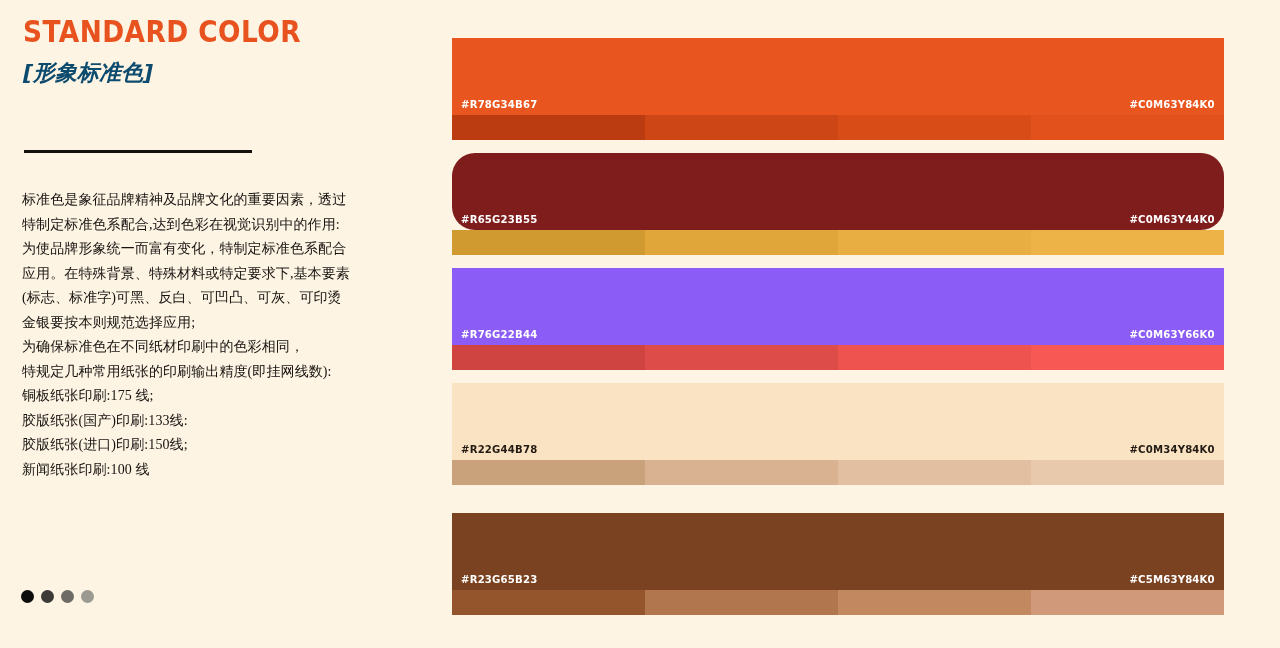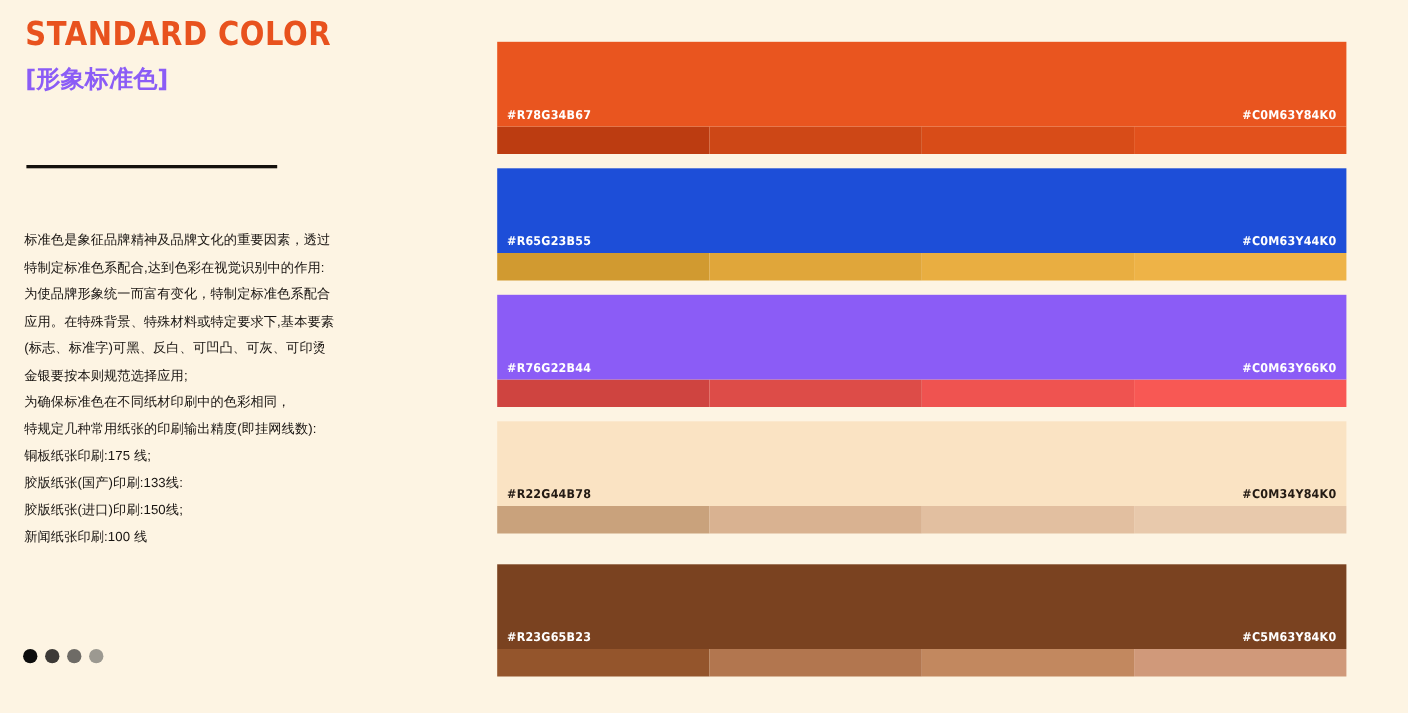--- a/index.html
+++ b/index.html
@@ -58,24 +58,24 @@
     left: 24px;
     top: 150px;
     width: 228px;
     height: 3px;
     background: #14100C;
   }
 
   #body-copy {
     position: absolute;
     left: 22px;
-    top: 206px;
+    top: 188px;
     width: 250px;
-    font-family: Liberation Sans, sans-serif;
-    font-size: 12px;
+    font-family: Liberation Serif, serif;
+    font-size: 14px;
     color: #171310;
     line-height: 24.5px;
     letter-spacing: 0.1px;
   }
   #body-copy p {
     margin: 0;
     white-space: nowrap;
   }
 
   
@@ -146,21 +146,21 @@
     height: 100%;
   }
 </style>
 </head>
 <body style="background: rgb(253, 244, 227);">
 
 <div id="left-panel">
 
   <div id="title-en" style="color: rgb(232, 82, 30);">STANDARD COLOR</div>
 
-  <div id="title-cn" style="color: #8b5cf6;">[形象标准色]</div>
+  <div id="title-cn" style="color: #0c4a6e; font-style: italic;">[形象标准色]</div>
 
   <div id="divider-rule" style="background: rgb(20, 16, 12);"></div>
 
   <div id="body-copy">
       <p>标准色是象征品牌精神及品牌文化的重要因素，透过</p>
       <p>特制定标准色系配合,达到色彩在视觉识别中的作用:</p>
       <p>为使品牌形象统一而富有变化，特制定标准色系配合</p>
       <p>应用。在特殊背景、特殊材料或特定要求下,基本要素</p>
       <p>(标志、标准字)可黑、反白、可凹凸、可灰、可印烫</p>
       <p>金银要按本则规范选择应用;</p>
@@ -188,21 +188,21 @@
         <div class="swatch-label label-cmyk" style="color: rgb(255, 255, 255);">#C0M63Y84K0</div>
       </div>
       <div class="tint-strip">
         <div class="tint-cell" style="background: rgb(188, 60, 17);"></div>
         <div class="tint-cell" style="background: rgb(205, 71, 22);"></div>
         <div class="tint-cell" style="background: rgb(216, 76, 24);"></div>
         <div class="tint-cell" style="background: rgb(226, 81, 28);"></div>
       </div>
     </div>
     <div class="swatch-block">
-      <div class="swatch-main" style="background: #1d4ed8;">
+      <div class="swatch-main" style="background: #7f1d1d; border-radius: 23px;">
         <div class="swatch-label label-rgb" style="color: rgb(255, 255, 255);">#R65G23B55</div>
         <div class="swatch-label label-cmyk" style="color: rgb(255, 255, 255);">#C0M63Y44K0</div>
       </div>
       <div class="tint-strip">
         <div class="tint-cell" style="background: rgb(209, 154, 48);"></div>
         <div class="tint-cell" style="background: rgb(224, 166, 58);"></div>
         <div class="tint-cell" style="background: rgb(233, 174, 65);"></div>
         <div class="tint-cell" style="background: rgb(238, 179, 71);"></div>
       </div>
     </div>

